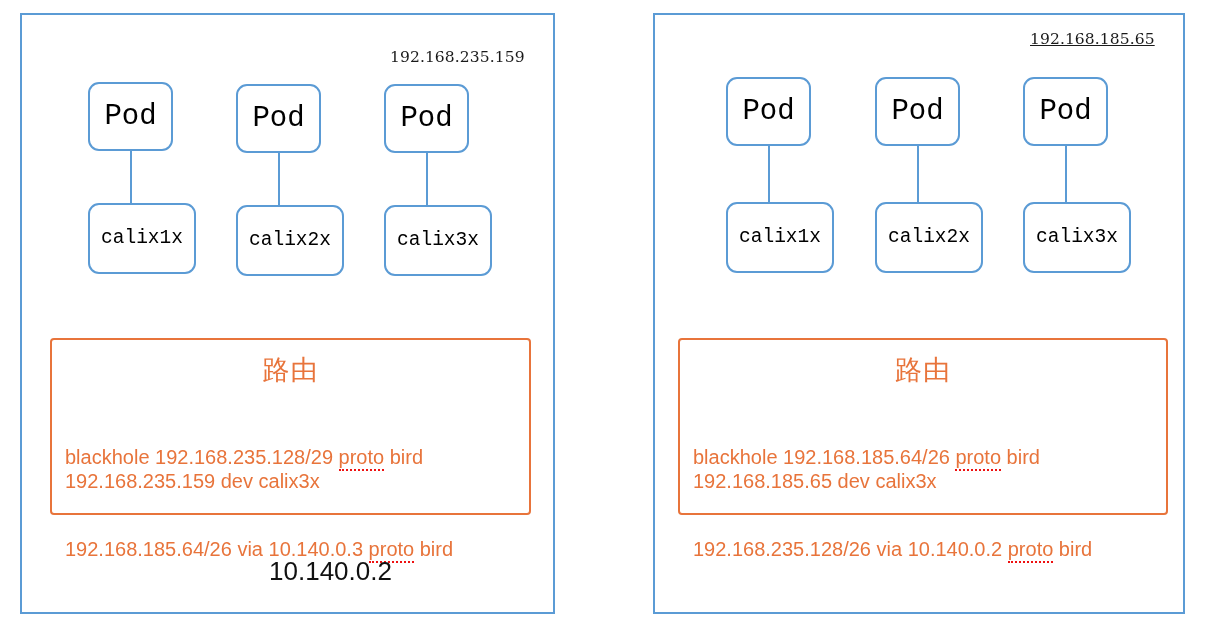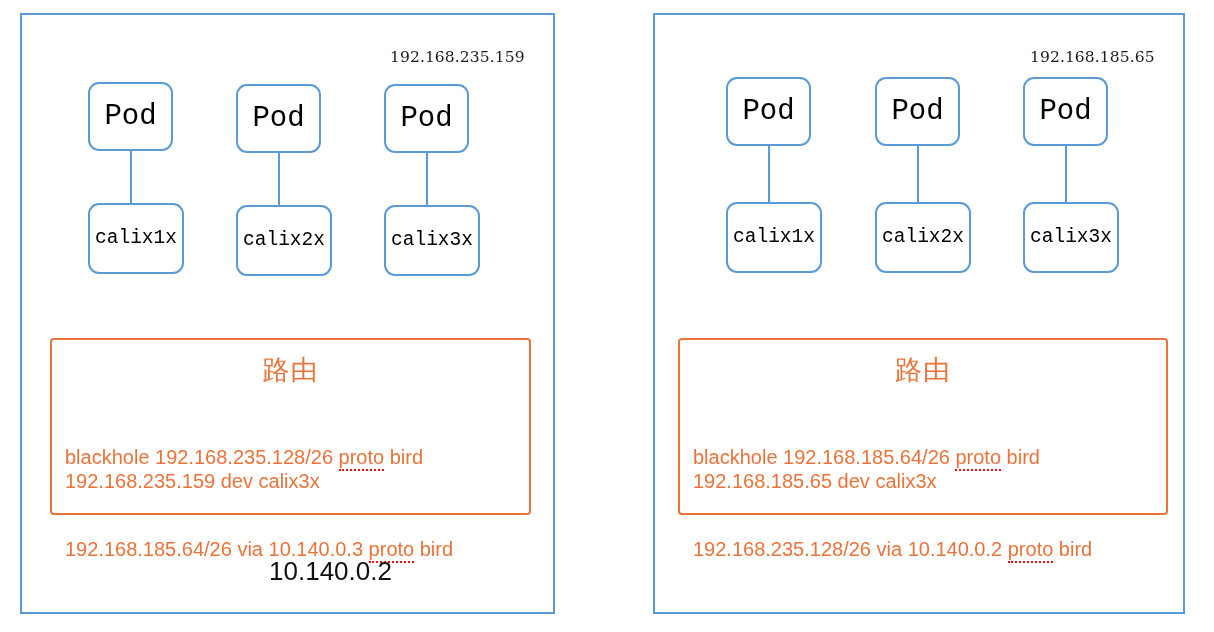--- a/index.html
+++ b/index.html
@@ -52,21 +52,21 @@
     color: #000000;
     white-space: nowrap;
   }
   .pod-box {
     width: 85px;
     height: 69px;
     font-size: 29px;
     line-height: 1;
   }
   .calix-box {
-    width: 96px;
+    width: 108px;
     height: 71px;
     font-size: 19.5px;
     line-height: 1;
   }
   .link-line {
     position: absolute;
     width: 2px;
     background: #5b9bd5;
     left: 41.5px;
   }
@@ -148,37 +148,37 @@
   <div class="pod-column" style="left:362px; top:69px; width:85px; height:192px;">
     <div class="box pod-box" style="left:0; top:0;">Pod</div>
     <div class="link-line" style="top:69px; height:52px;"></div>
     <div class="box calix-box" style="left:0; top:121px;">calix3x</div>
   </div>
 
   <div class="route-box" style="left:28px; top:323px; width:481px; height:177px;">
     <div class="route-title">路由</div>
     <div class="route-lines">
       <div class="route-line">
-        <span>blackhole 192.168.235.128/26 </span><span class="misspelled">proto</span><span> bird</span>
+        <span>blackhole 192.168.235.128/29 </span><span class="misspelled">proto</span><span> bird</span>
       </div>
       <div class="route-line">
         <span>192.168.235.159 dev calix3x</span><span class=""></span><span></span>
       </div>
       <div class="route-line">
         <span>192.168.185.64/26 via 10.140.0.3 </span><span class="misspelled">proto</span><span> bird</span>
       </div>
     </div>
   </div>
 
   <div class="node-ip" style="left:0; top:541px; width:531px;">10.140.0.2</div>
 </div>
 
 <div class="node-panel" id="node-panel-1">
 
-  <div class="pod-ip-label" style="left:375px; top:33px;">192.168.185.65</div>
+  <div class="pod-ip-label" style="left:375px; top:15px;text-decoration:underline;">192.168.185.65</div>
 
   <div class="pod-column" style="left:71px; top:62px; width:85px; height:196px;">
     <div class="box pod-box" style="left:0; top:0;">Pod</div>
     <div class="link-line" style="top:69px; height:56px;"></div>
     <div class="box calix-box" style="left:0; top:125px;">calix1x</div>
   </div>
 
   <div class="pod-column" style="left:220px; top:62px; width:85px; height:196px;">
     <div class="box pod-box" style="left:0; top:0;">Pod</div>
     <div class="link-line" style="top:69px; height:56px;"></div>

